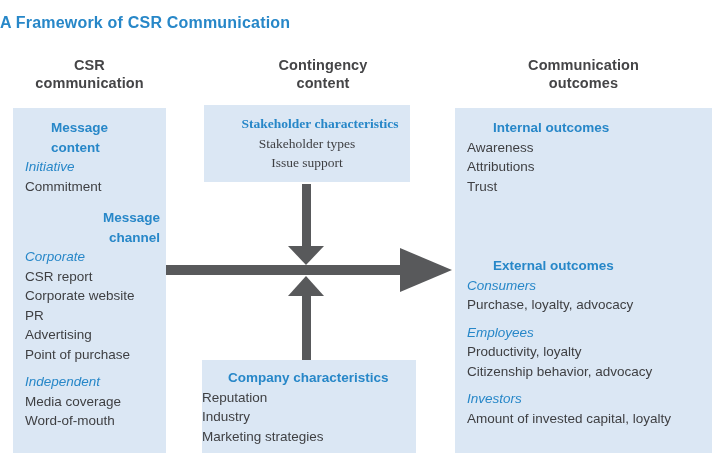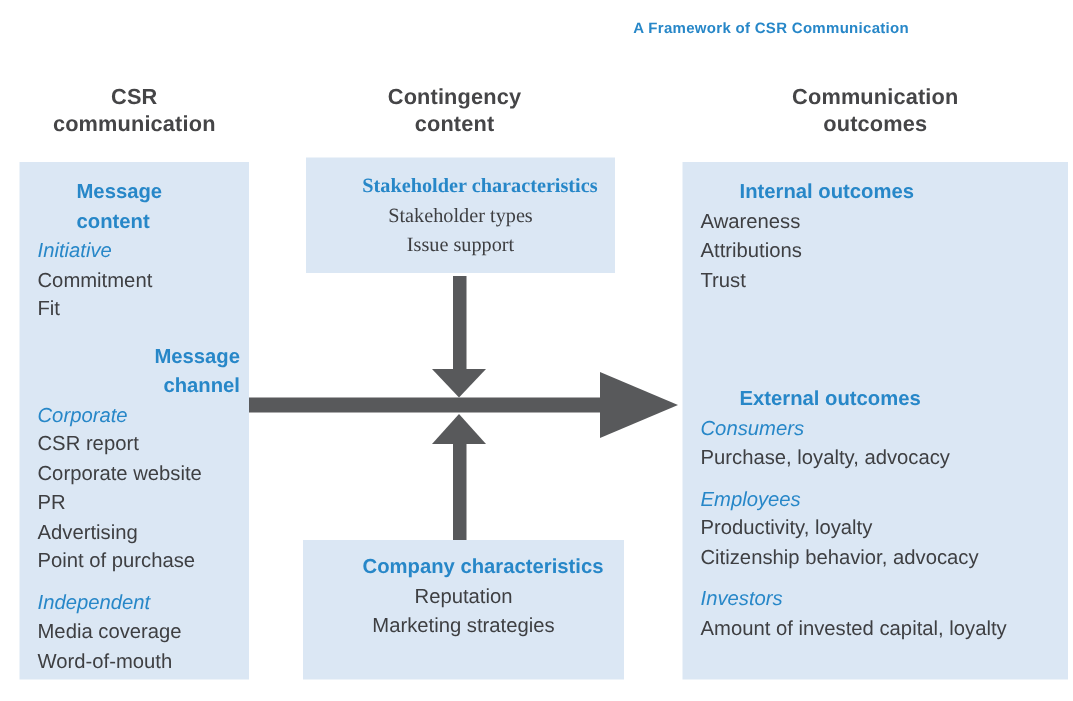--- a/index.html
+++ b/index.html
@@ -8,37 +8,37 @@
     --arrow:#58595b;
     --heading:#454547;
     --body:#3e3f42;
   }
   html,body{margin:0;padding:0;background:#fff;}
   .canvas{
     position:relative;width:715px;height:467px;background:#ffffff;
     font-family:"Liberation Sans",sans-serif;overflow:hidden;
   }
   .title{
-    position:absolute;top:14px;left:0;width:606px;text-align:right;
-    font-size:10px;font-weight:bold;color:var(--accent);letter-spacing:.2px;
+    position:absolute;top:14px;left:0;width:606px;text-align:left;
+    font-size:16px;font-weight:bold;color:var(--accent);letter-spacing:.2px;
   }
   .col-header{
     position:absolute;top:56px;text-align:center;font-weight:bold;
     font-size:14.5px;line-height:18px;color:var(--heading);letter-spacing:.1px;
   }
   .col-header.left{left:13px;width:153px;}
-  .col-header.mid{left:200px;width:206px;}
+  .col-header.mid{left:220px;width:206px;}
   .col-header.right{left:455px;width:257px;}
   .bluebox{
     position:absolute;background:var(--boxbg);box-sizing:border-box;
     font-size:13.5px;line-height:19.5px;color:var(--body);
   }
   .box-left{left:13px;top:108px;width:153px;height:345px;padding:10px 6px 0 12px;}
   .box-midtop{left:204px;top:105px;width:206px;height:77px;padding-top:9px;text-align:center;font-family:Liberation Serif, serif;}
-  .box-midbottom{left:202px;top:360px;width:214px;height:93px;padding-top:8px;text-align:center;}
+  .box-midbottom{left:202px;top:360px;width:214px;height:93px;padding-top:8px;text-align:left;}
   .box-right{left:455px;top:108px;width:257px;height:345px;padding:10px 6px 0 12px;}
   .b-head{color:var(--accent);font-weight:bold;padding-left:26px;}
   .b-ital{color:var(--accent);font-style:italic;}
   .gap-lg{margin-top:12px;text-align:right;}
   .gap-md{margin-top:8px;}
   .gap-xl{margin-top:60px;}
   .arrows{position:absolute;left:0;top:0;pointer-events:none;}
 </style>
 </head>
 <body>
@@ -57,21 +57,20 @@
   </div>
   <div class="col-header right">
     <div>Communication</div>
     <div>outcomes</div>
   </div>
 
   <div class="bluebox box-left">
     <div class="b-head">Message content</div>
     <div class="b-ital">Initiative</div>
     <div>Commitment</div>
-    <div>Fit</div>
     <div class="b-head gap-lg">Message channel</div>
     <div class="b-ital">Corporate</div>
     <div>CSR report</div>
     <div>Corporate website</div>
     <div>PR</div>
     <div>Advertising</div>
     <div>Point of purchase</div>
     <div class="b-ital gap-md">Independent</div>
     <div>Media coverage</div>
     <div>Word-of-mouth</div>
@@ -79,20 +78,21 @@
 
   <div class="bluebox box-midtop">
     <div class="b-head">Stakeholder characteristics</div>
     <div>Stakeholder types</div>
     <div>Issue support</div>
   </div>
 
   <div class="bluebox box-midbottom">
     <div class="b-head">Company characteristics</div>
     <div>Reputation</div>
+    <div>Industry</div>
     <div>Marketing strategies</div>
   </div>
 
   <div class="bluebox box-right">
     <div class="b-head">Internal outcomes</div>
     <div>Awareness</div>
     <div>Attributions</div>
     <div>Trust</div>
     <div class="b-head gap-xl">External outcomes</div>
     <div class="b-ital">Consumers</div>

